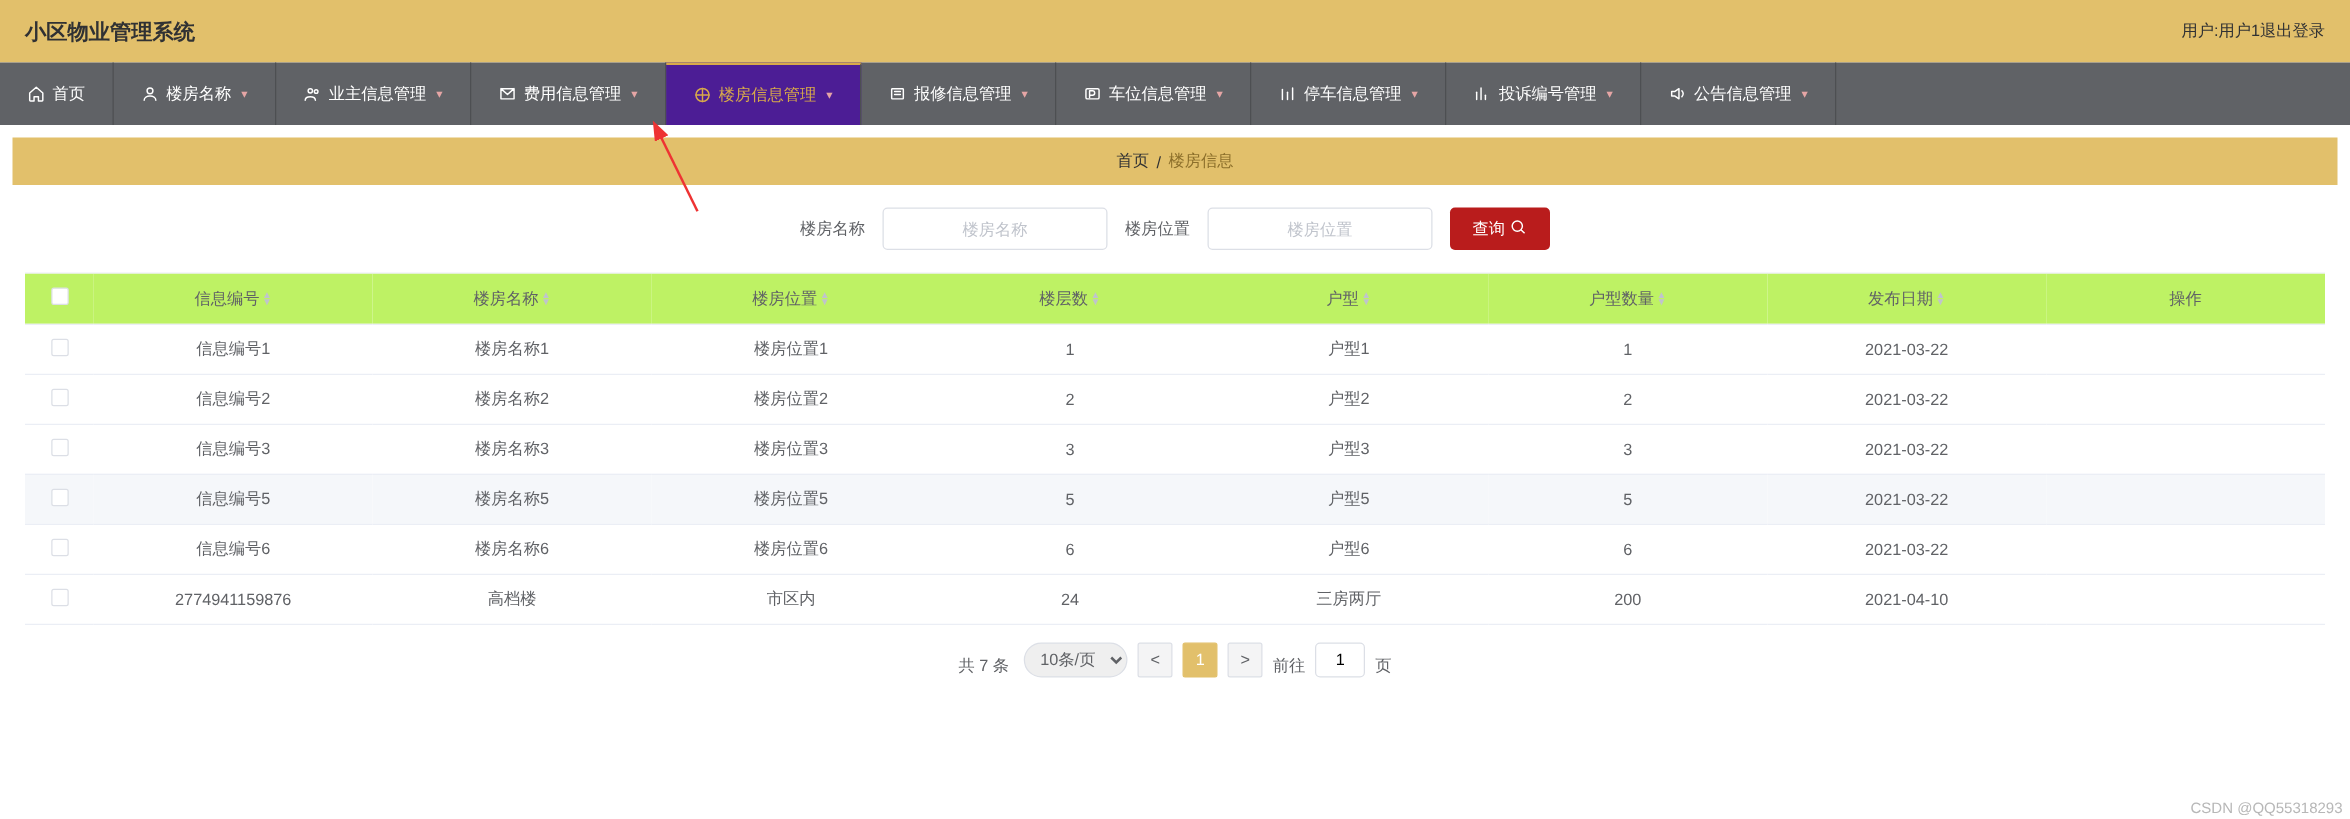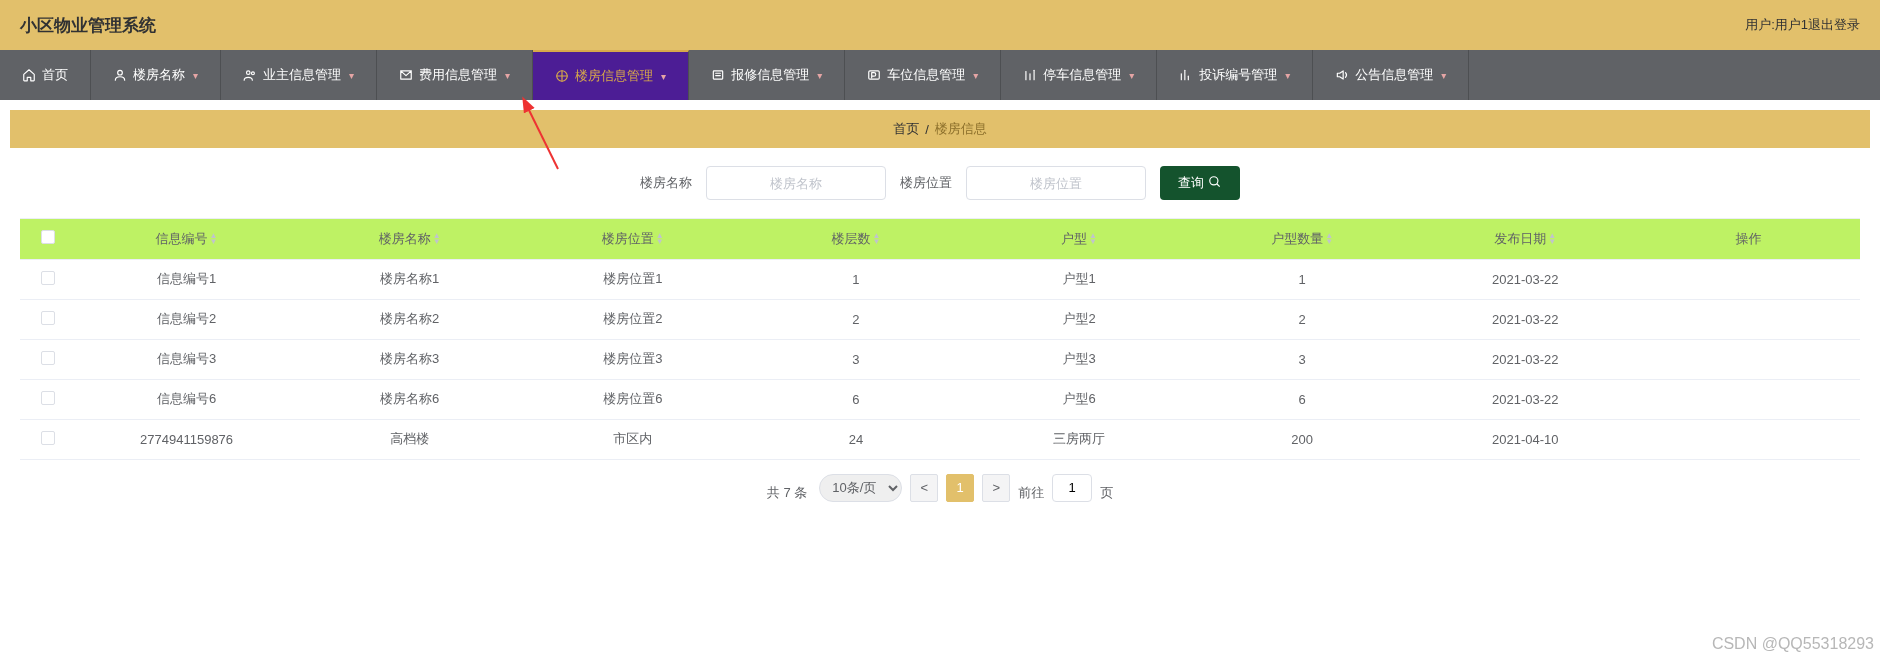--- a/index.html
+++ b/index.html
@@ -88,21 +88,21 @@
       border-radius: 4px;
       padding: 0 10px;
       text-align: center;
       font-size: 13px;
       color: #606266;
       outline: none;
     }
     .search-input::placeholder { color: #c0c4cc; }
     .search-btn {
       height: 34px; padding: 0 18px;
-      background: #14532d; color: #fff;
+      background: #b91c1c; color: #fff;
       border: none; border-radius: 4px;
       font-size: 13px; cursor: pointer;
       display: inline-flex; align-items: center; gap: 4px;
     }
     .table-wrap {
       margin: 0 10px;
       border-top: 1px solid #ebeef5;
     }
     table {
       width: 100%;
@@ -143,21 +143,21 @@
     }
     .pager .pg-btn.active { background:#e2c06b; border-color:#e2c06b; color:#fff;}
     .pager .jump-input {
       width:40px; height:28px; border:1px solid #dcdfe6; border-radius:4px; text-align:center; font-size:13px;
     }
     .arrow-pointer {
       position:absolute; top:44px; left:518px;
       pointer-events:none;
     }
     .watermark {
-      position:fixed; right:6px; bottom:2px; color:#b7b7b7; font-size:16px;
+      position:fixed; right:6px; bottom:2px; color:#b7b7b7; font-size:12px;
     }
   </style>
 </head>
 <body>
 
 <div class="header-bar">
   <div class="app-title">小区物业管理系统</div>
   <div class="header-right">
     <span>用户:用户1</span>
     <span>退出登录</span>
@@ -343,20 +343,31 @@
             <td class="checkbox-col"><input type="checkbox" style=""></td>
             <td>信息编号3</td>
             <td>楼房名称3</td>
             <td>楼房位置3</td>
             <td>3</td>
             <td>户型3</td>
             <td>3</td>
             <td>2021-03-22</td>
             <td></td>
           </tr>
+          <tr class="row-hover">
+            <td class="checkbox-col"><input type="checkbox" style=""></td>
+            <td>信息编号5</td>
+            <td>楼房名称5</td>
+            <td>楼房位置5</td>
+            <td>5</td>
+            <td>户型5</td>
+            <td>5</td>
+            <td>2021-03-22</td>
+            <td></td>
+          </tr>
           <tr>
             <td class="checkbox-col"><input type="checkbox" style=""></td>
             <td>信息编号6</td>
             <td>楼房名称6</td>
             <td>楼房位置6</td>
             <td>6</td>
             <td>户型6</td>
             <td>6</td>
             <td>2021-03-22</td>
             <td></td>

